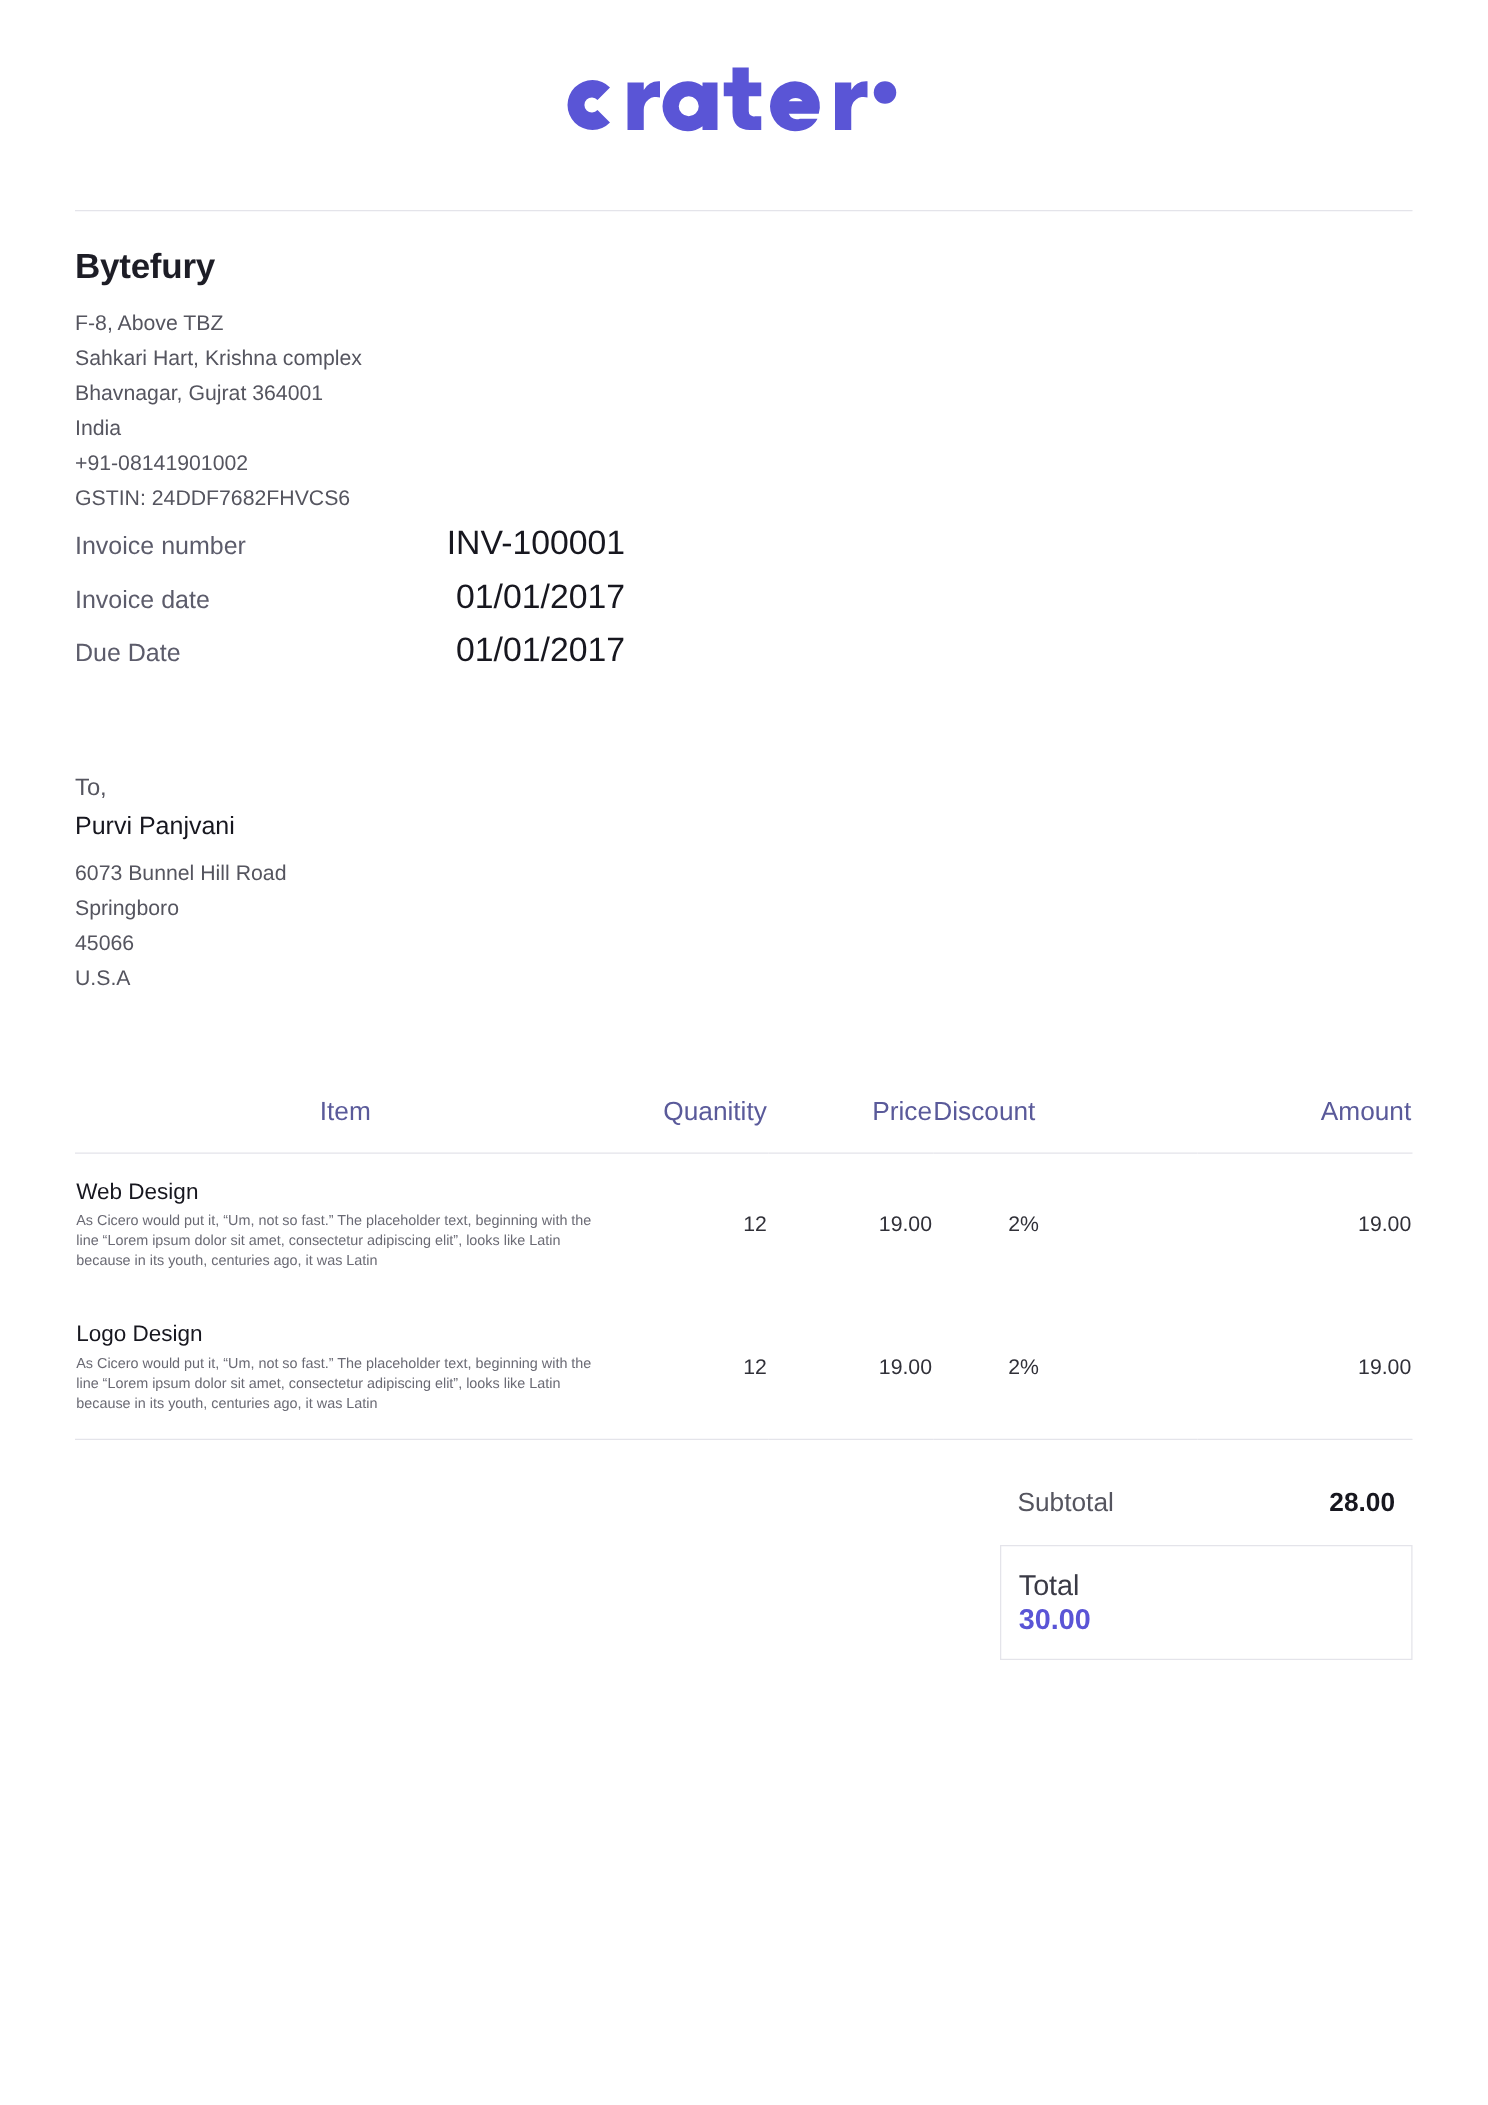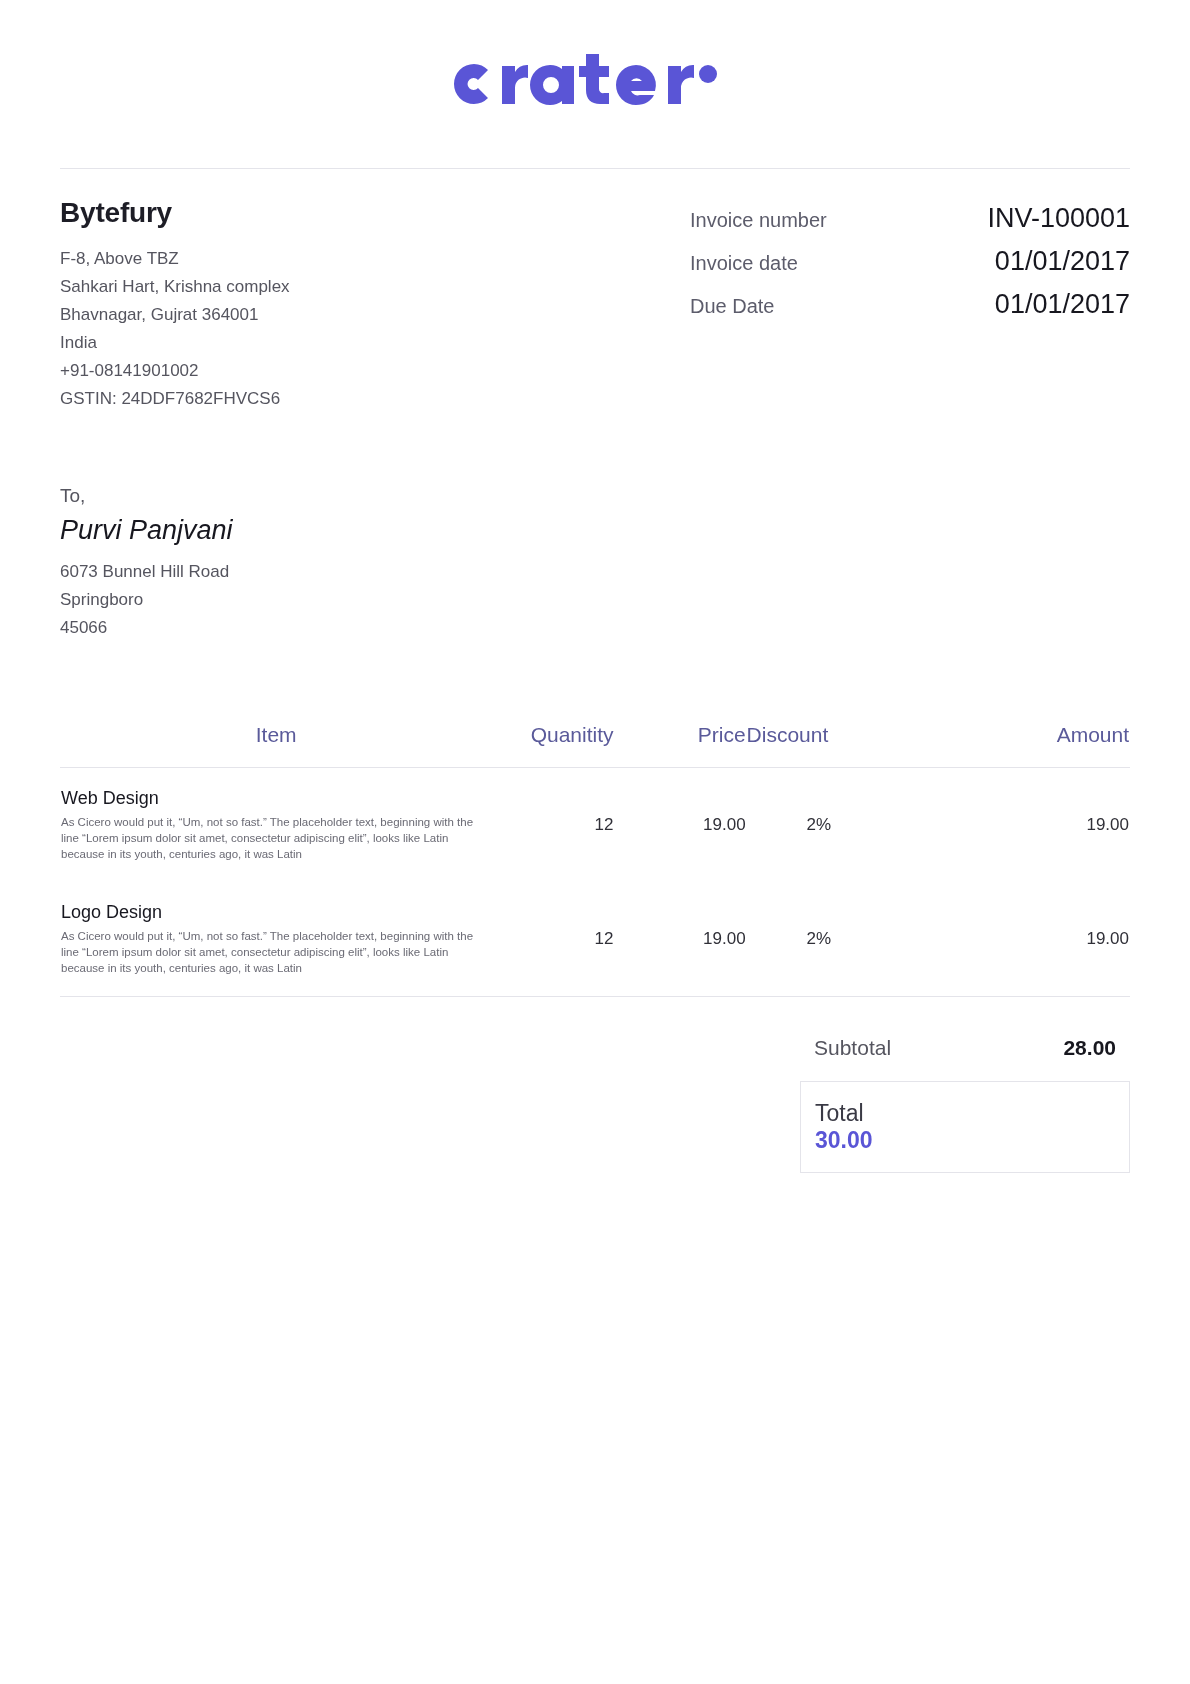--- a/index.html
+++ b/index.html
@@ -38,20 +38,21 @@
   .top-rule {
     border-top: 1px solid #e4e4ea;
     margin: 0 0 0 0;
   }
 
   
   .header {
     display: flex;
     justify-content: space-between;
     padding-top: 28px;
+    flex-direction: column;
   }
   .company-name {
     font-size: 28px;
     font-weight: bold;
     color: #1d1d26;
     margin: 0 0 16px 0;
     letter-spacing: -0.2px;
   }
   .addr-line {
     font-size: 17px;
@@ -82,25 +83,24 @@
   
   .billto {
     margin-top: 72px;
   }
   .billto-to {
     font-size: 19px;
     color: #55555f;
     margin-bottom: 8px;
   }
   .billto-name {
-    font-size: 27px;
+    font-size: 20px;
     color: #17171f;
     margin-bottom: 12px;
     font-weight: 400;
-    font-style: italic;
   }
 
   
   .items {
     margin-top: 80px;
     width: 100%;
     border-collapse: collapse;
   }
   .items thead th {
     font-size: 21px;
@@ -247,20 +247,21 @@
       </div>
     </div>
   </div>
 
   <div class="billto">
     <div class="billto-to">To,</div>
     <div class="billto-name">Purvi Panjvani</div>
     <div class="addr-line">6073 Bunnel Hill Road</div>
     <div class="addr-line">Springboro</div>
     <div class="addr-line">45066</div>
+    <div class="addr-line">U.S.A</div>
   </div>
 
   <table class="items">
     <thead>
       <tr>
         <th class="col-item">Item</th>
         <th class="col-qty">Quanitity</th>
         <th class="col-price">Price</th>
         <th class="col-disc">Discount</th>
         <th class="col-amt">Amount</th>

